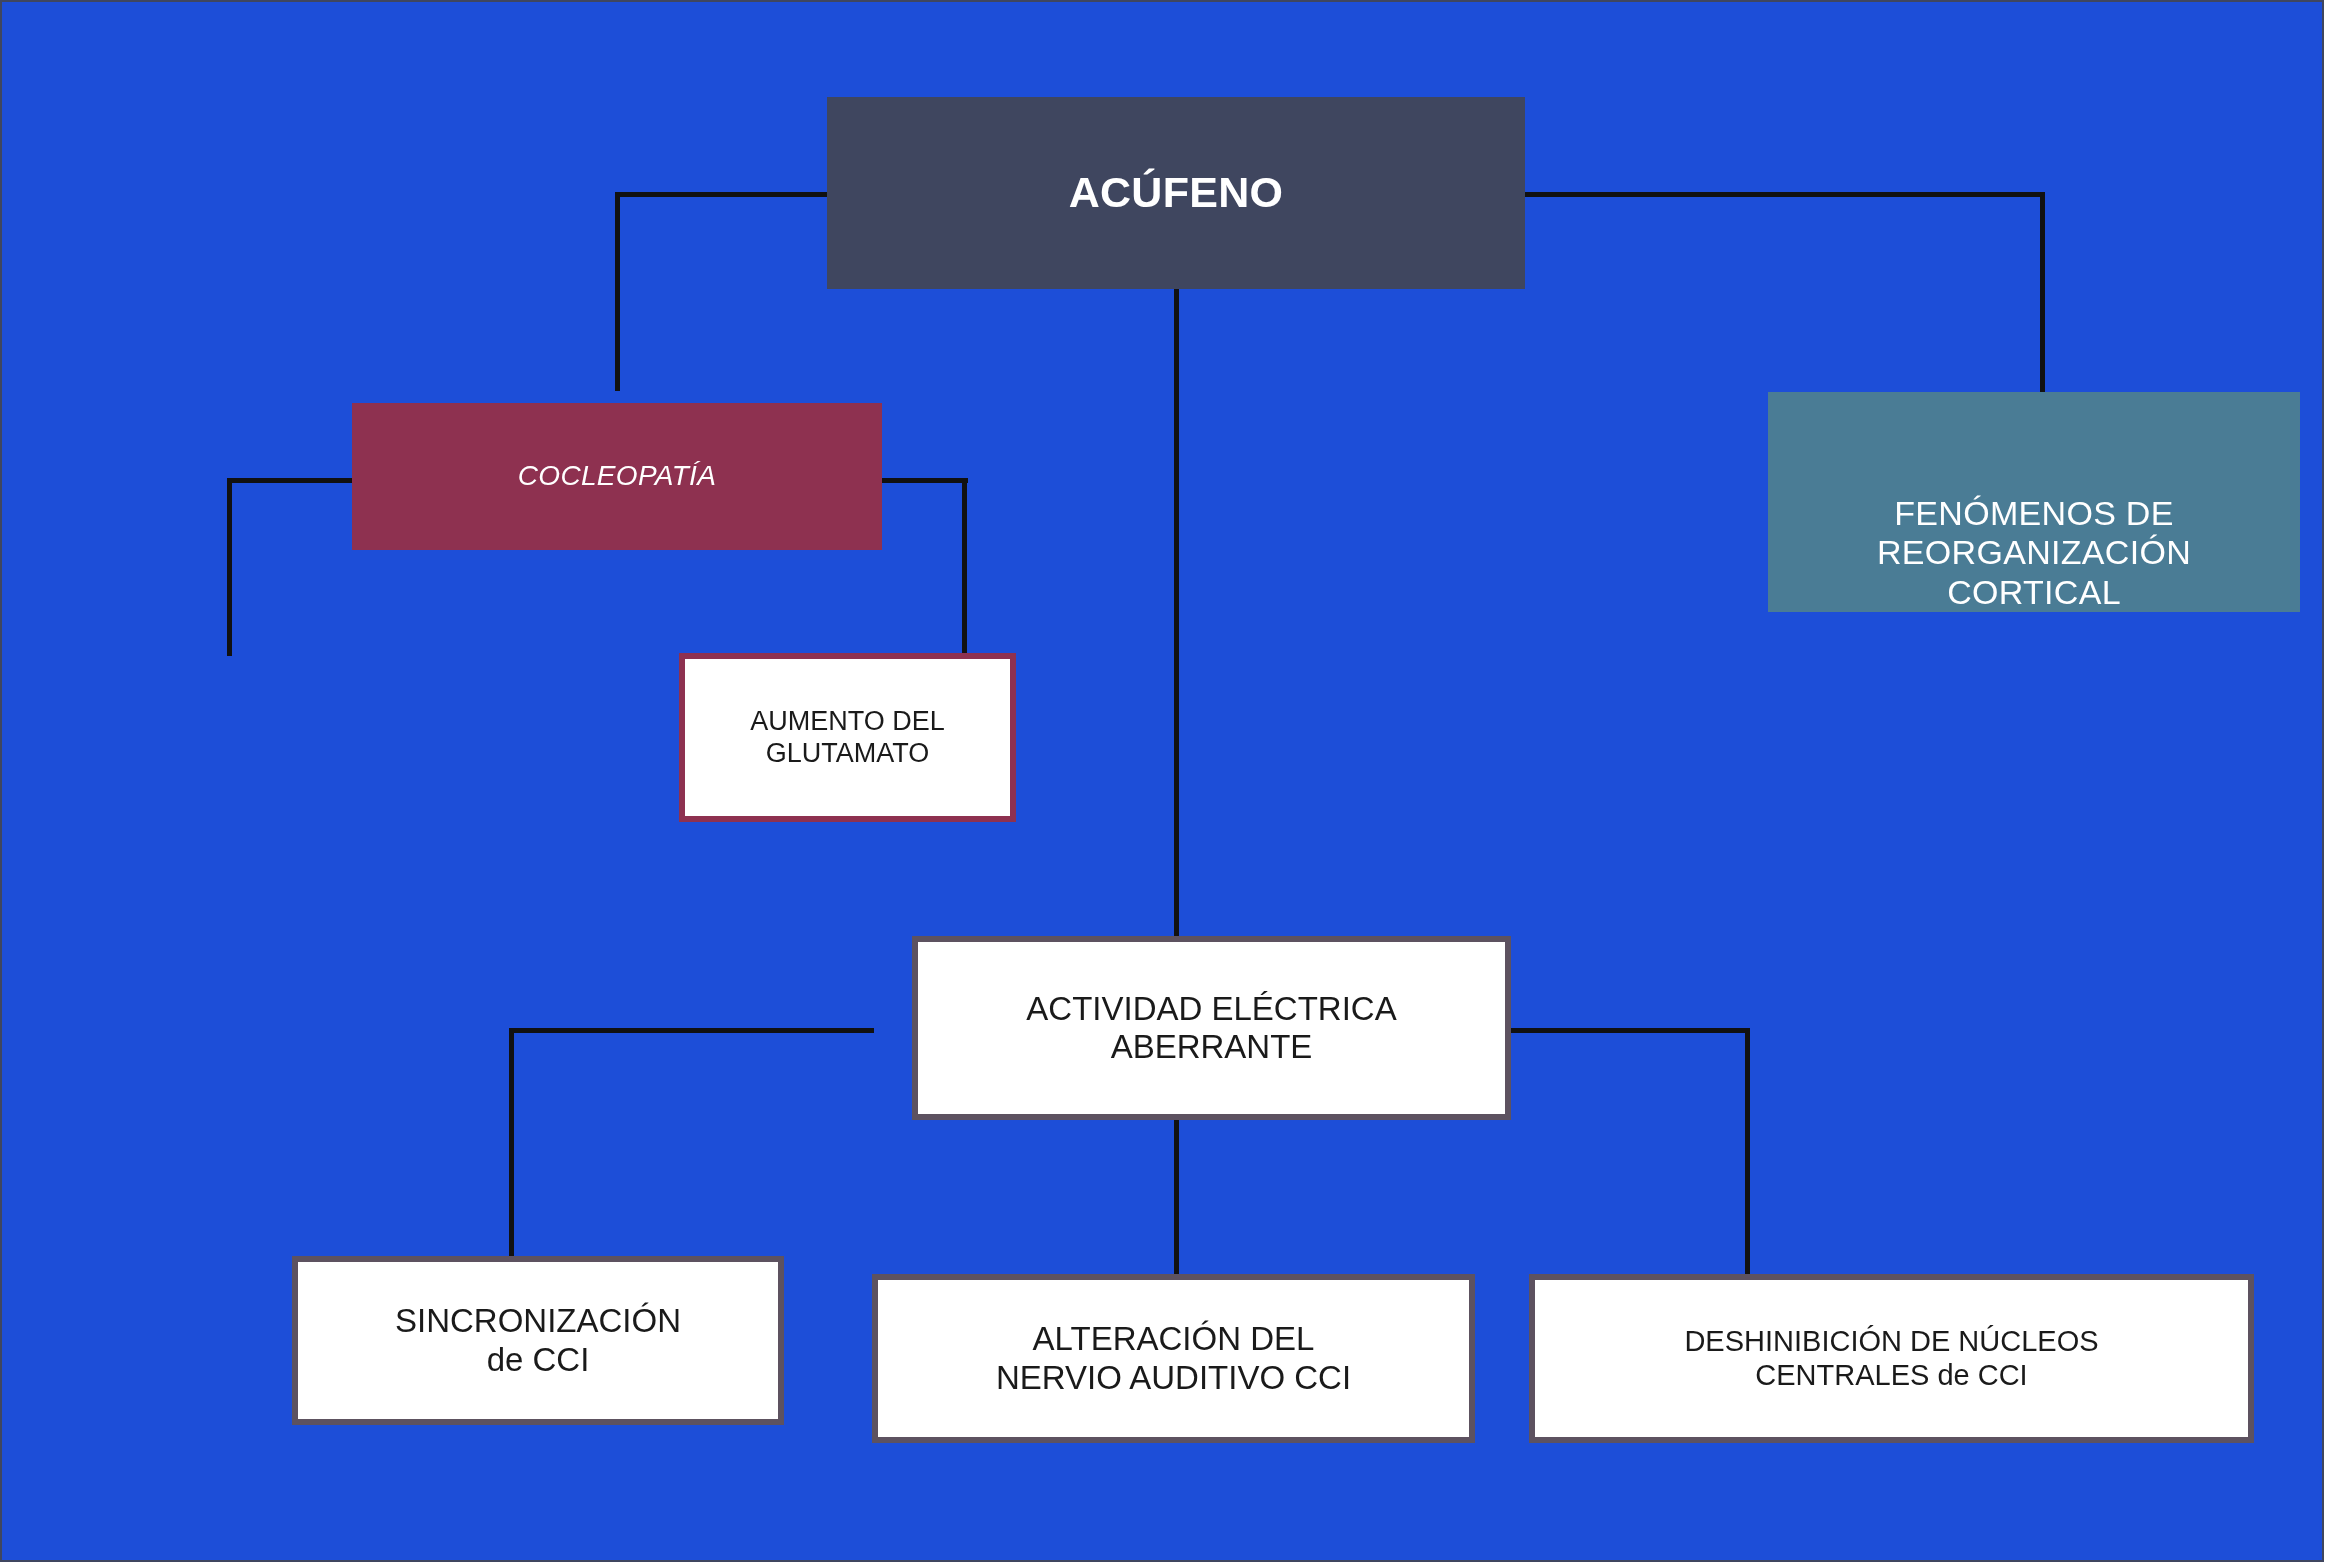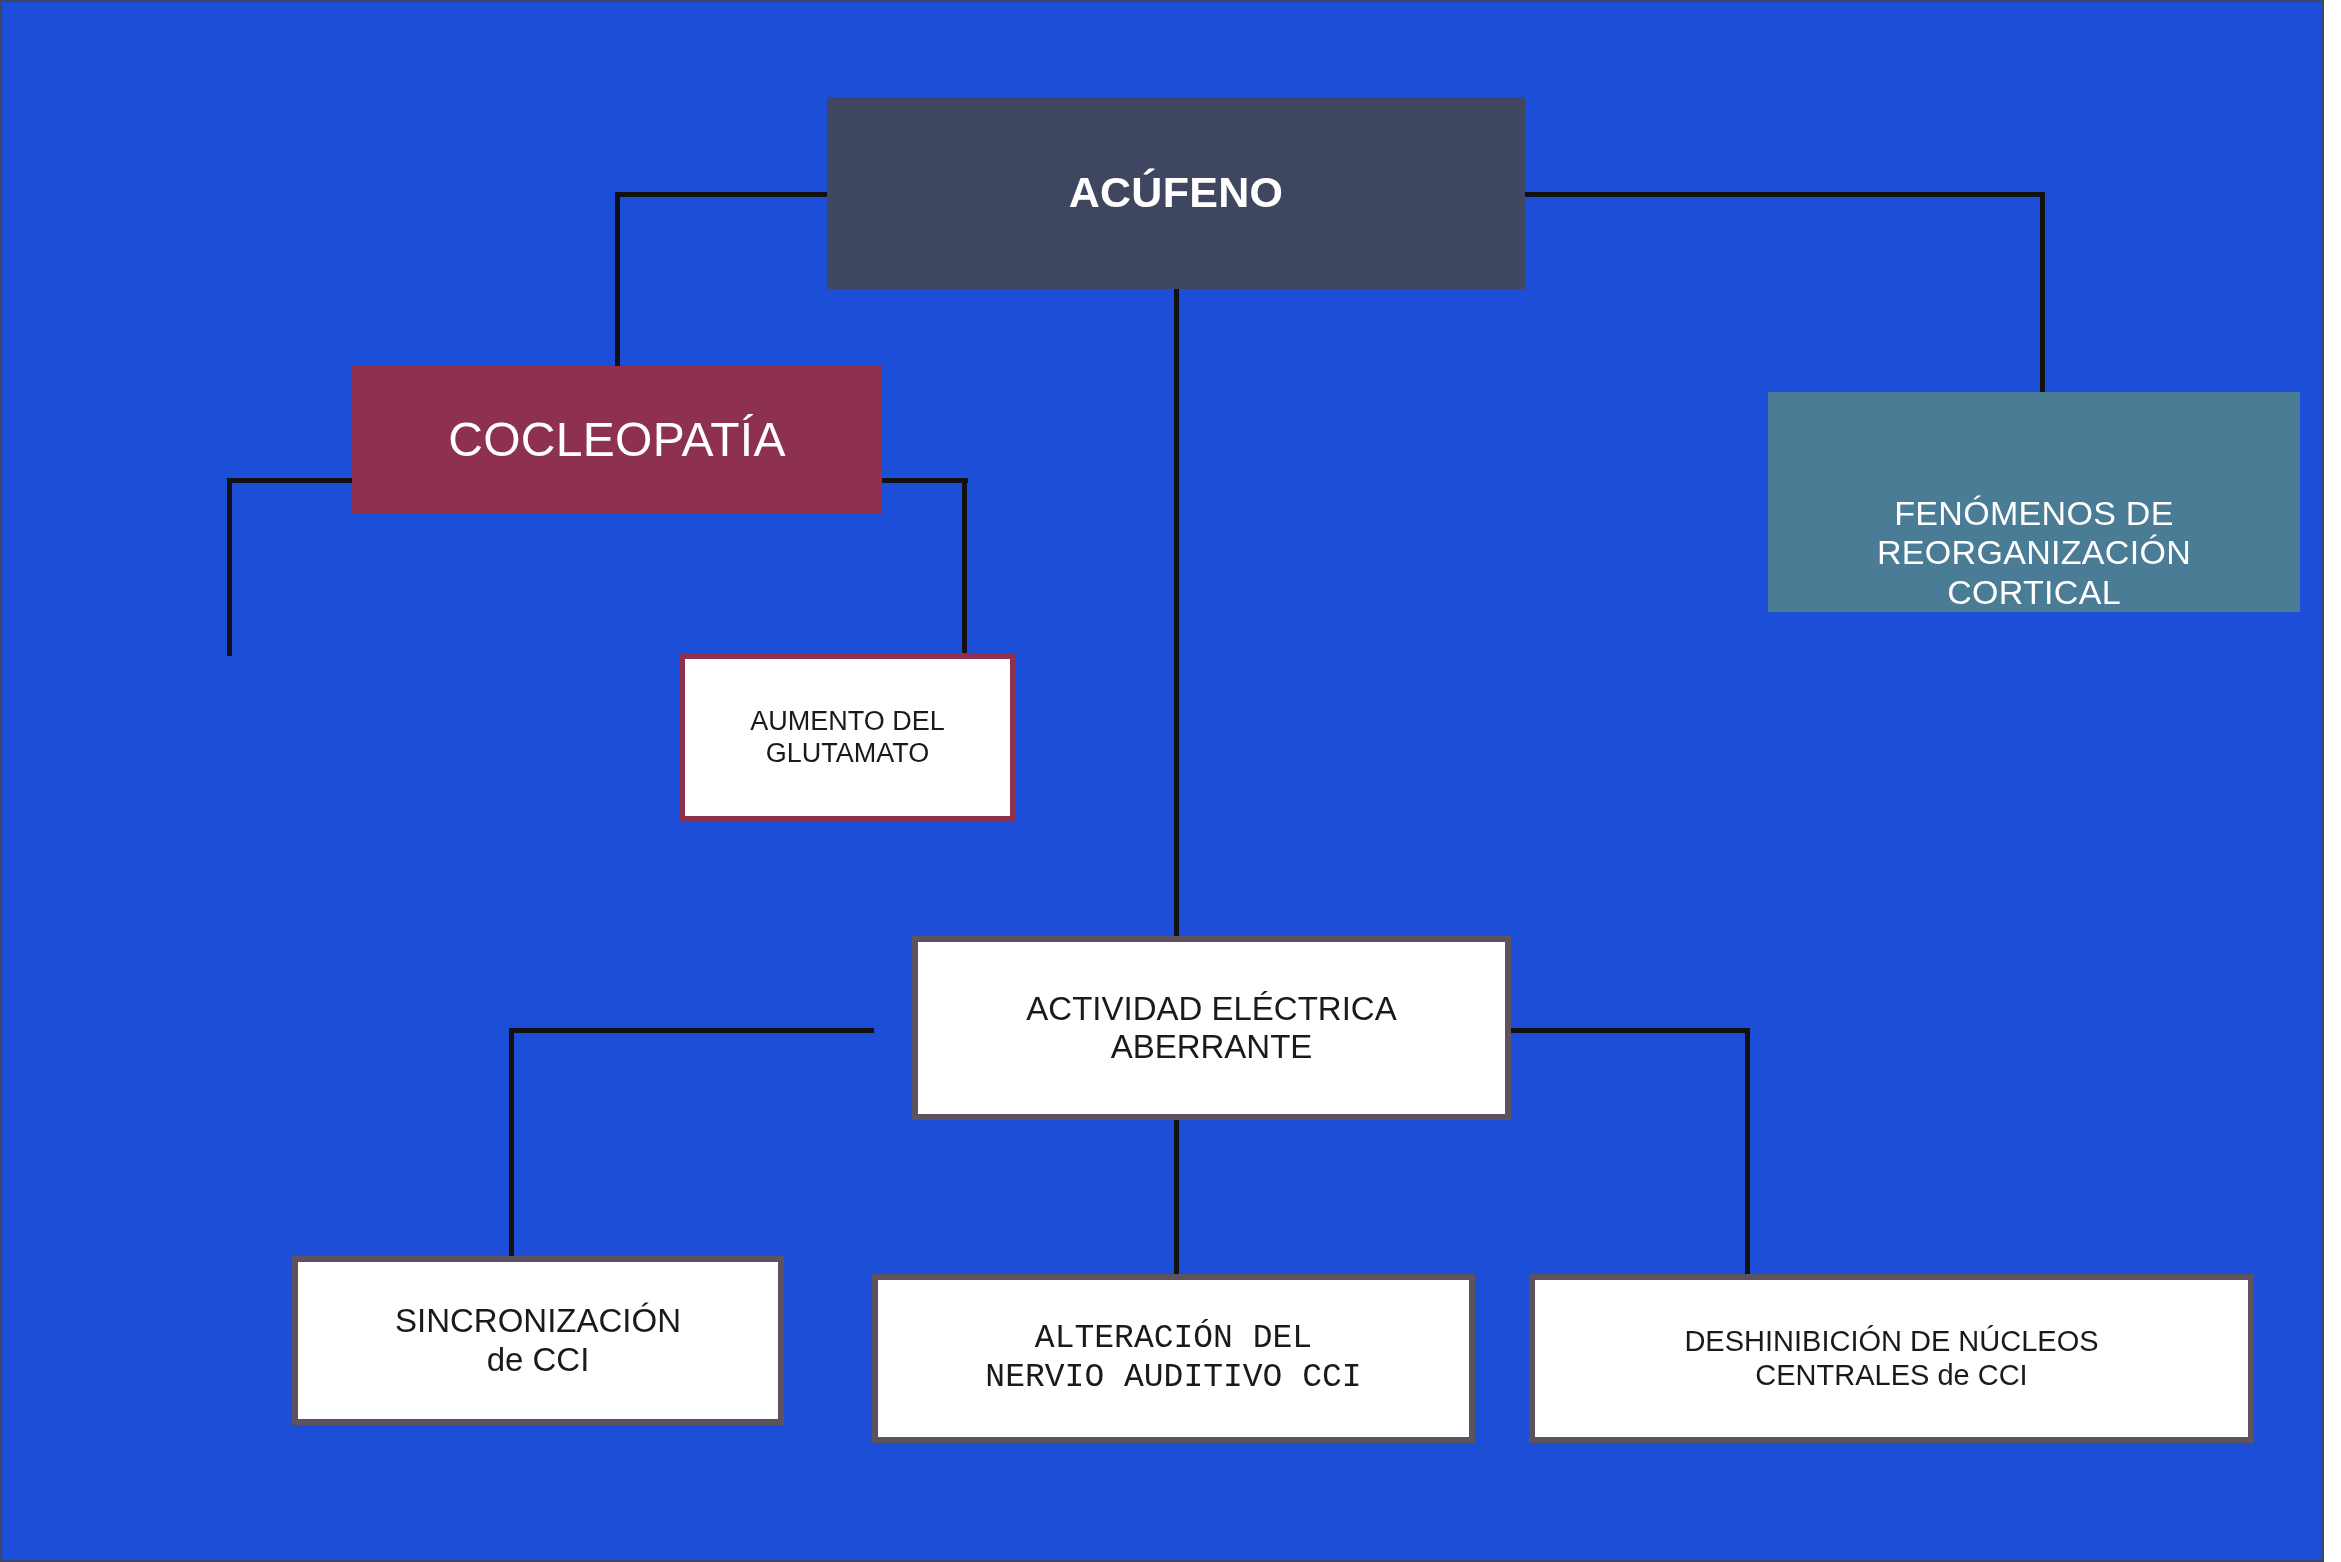--- a/index.html
+++ b/index.html
@@ -67,27 +67,27 @@
     border: 6.3px solid #8e3150;
   }
   .node--outline-plum {
     background: #ffffff;
     color: #1a1a1a;
     border: 6.3px solid #5d5260;
   }
 
   
   #node-acufeno   { left:825px; top:95px;  width:698px;  height:192px; font-size:43px; }
-  #node-cocleo    { left:350px;  top:364px;  width:530px;  height:147px; font-size:48px; }
+  #node-cocleo    { left:350px;  top:401px;  width:530px;  height:147px; font-size:28px;font-style:italic; }
   #node-fenomenos { left:1766px; top:390px;  width:532px;  height:220px; font-size:34px;align-items:flex-end; }
   #node-descoord  { left:61px;   top:651px;  width:533px;  height:168px; font-size:33px; }
   #node-glutamato { left:677px;  top:651px;  width:337px;  height:169px; font-size:27px; }
   #node-actividad { left:910px; top:934px; width:599px;  height:184px; font-size:33px; }
   #node-sincro    { left:290px;  top:1254px; width:492px;  height:169px; font-size:33px; }
-  #node-alteracion{ left:870px; top:1272px; width:603px;  height:169px; font-size:33px;font-family:Liberation Mono, monospace; }
+  #node-alteracion{ left:870px; top:1272px; width:603px;  height:169px; font-size:33px; }
   #node-deshinib  { left:1527px; top:1272px; width:725px; height:169px; font-size:29px; }
 </style>
 </head>
 <body>
 
 <div id="page">
 
   <div class="conn h" style="left:613px; top:190px; width:214px;"></div>
   <div class="conn v" style="left:613px; top:190px; height:199px;"></div>
 

